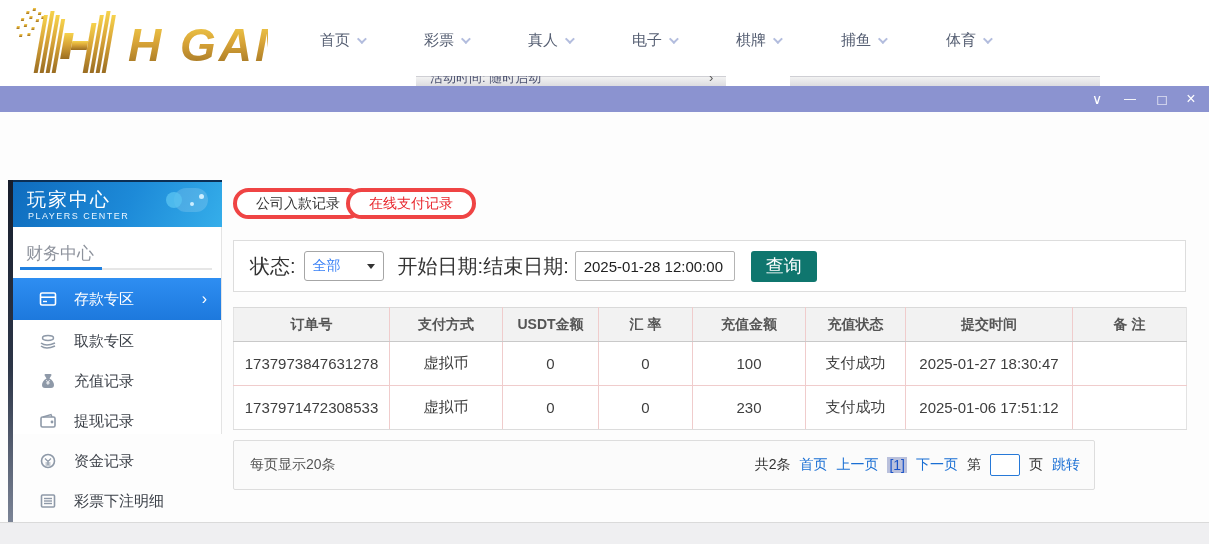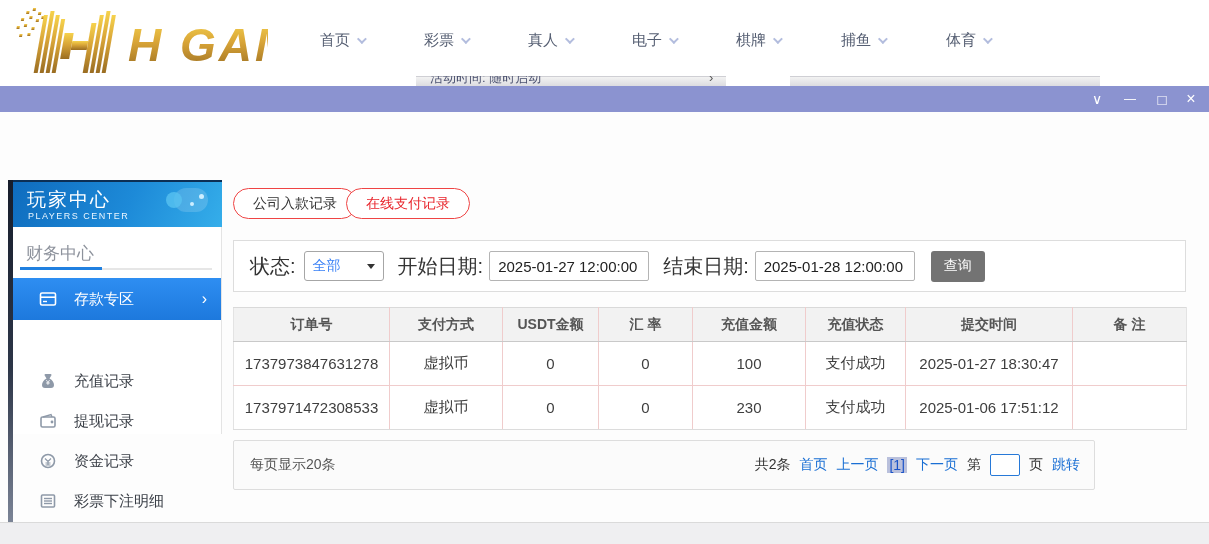--- a/index.html
+++ b/index.html
@@ -53,38 +53,38 @@
   .side-line-blue { left:12px; top:87px; width:82px; height:3px; background:#2080e0; }
 
   .side-item { left:5px; width:208px; height:40px; display:flex; align-items:center;
                font-size:15px; color:#3a3f47; cursor:pointer; }
   .side-item .ic { width:18px; height:18px; margin-left:26px; margin-right:17px; flex:0 0 auto; }
   .side-item.active { height:42px; color:#fff;
                background:linear-gradient(180deg,#2e8ef2,#1d79dd); }
   .side-item.active .arrow { margin-left:auto; margin-right:14px; color:#fff; font-size:16px; }
 
   
-  .tab-pill { top:188px; height:31px; border:1px solid #ef4444; border-radius:16px;
+  .tab-pill { top:188px; height:31px; border:4px solid #ef4444; border-radius:16px;
               background:#fff; display:flex; align-items:center; padding:0 19px;
               font-size:14px; color:#333; cursor:pointer; }
   .tab-pill.red { color:#e8262d; }
 
   .filter-box { left:233px; top:240px; width:953px; height:52px; background:#fff;
                 border:1px solid #ddd; display:flex; align-items:center; padding-left:16px; }
   .flabel { font-size:20px; color:#333; }
   .fake-select { width:80px; height:30px; border:1px solid #a6a6a6; border-radius:3px;
                  margin:0 14px 0 8px; display:flex; align-items:center; padding:0 8px;
                  font-size:14px; color:#3b82f6; cursor:pointer; }
   .fake-select .caret { margin-left:auto; width:0; height:0; border-left:4px solid transparent;
                  border-right:4px solid transparent; border-top:5px solid #333; }
   .date-input { width:160px; height:30px; border:1px solid #b4b4b4; border-radius:2px;
                 margin:0 14px 0 6px; padding:0 8px; font-size:15px; color:#222;
                 font-family:"Liberation Sans",sans-serif; }
-  .search-btn { width:54px; height:31px; background:#737373; color:#fff; border:none;
-                border-radius:3px; font-size:14px; cursor:pointer; margin-left:2px; }
+  .search-btn { width:66px; height:31px; background:#0f766e; color:#fff; border:none;
+                border-radius:3px; font-size:18px; cursor:pointer; margin-left:2px; }
 
   
   .records { left:233px; top:307px; width:953px; border-collapse:collapse; table-layout:fixed;
              background:#fff; }
   .records th { height:34px; background:#f2f2f2; font-size:14px; color:#555; font-weight:bold;
                 border-top:1px solid #d9d9d9; border-bottom:1px solid #c9c9c9;
                 border-left:1px solid #f0cccc; border-right:1px solid #f0cccc; }
   .records td { height:44px; font-size:15px; color:#3e3e3e; text-align:center;
                 border:1px solid #f0cccc; border-top:none; background:#fff; }
   .records th:first-child, .records td:first-child { border-left:1px solid #e3e3e3; }
@@ -218,20 +218,28 @@
   <div class="abs side-item active" style="top:98px">
     <svg class="ic" viewBox="0 0 18 18">
       <rect x="1.5" y="3" width="15" height="12" rx="1.5" fill="none" stroke="#fff" stroke-width="1.6"></rect>
       <line x1="1.5" y1="7.2" x2="16.5" y2="7.2" stroke="#fff" stroke-width="1.6"></line>
       <line x1="4" y1="11.5" x2="8" y2="11.5" stroke="#fff" stroke-width="1.4"></line>
     </svg>
     <span>存款专区</span>
     <span class="arrow">›</span>
   </div>
 
+  <div class="abs side-item" style="top:141px">
+    <svg class="ic" viewBox="0 0 18 18">
+      <ellipse cx="9" cy="6" rx="5.5" ry="2.4" fill="none" stroke="#8e99a8" stroke-width="1.5"></ellipse>
+      <path d="M2 11 q5 4 14 0" fill="none" stroke="#8e99a8" stroke-width="1.6"></path>
+      <path d="M2 14 q5 4 14 0" fill="none" stroke="#8e99a8" stroke-width="1.6"></path>
+    </svg>
+    <span>取款专区</span>
+  </div>
 
   <div class="abs side-item" style="top:181px">
     <svg class="ic" viewBox="0 0 18 18">
       <path d="M6 4 h6 l-1.5 2.5 c3 1.5 4.5 4 4.5 6.5 a3 3 0 0 1 -3 3 h-6 a3 3 0 0 1 -3 -3 c0-2.5 1.5-5 4.5-6.5 z" fill="#8e99a8"></path>
       <rect x="5.5" y="2" width="7" height="2" rx="1" fill="#8e99a8"></rect>
       <text x="9" y="13.4" font-size="7" text-anchor="middle" fill="#fff" font-family="Liberation Sans, sans-serif">¥</text>
     </svg>
     <span>充值记录</span>
   </div>
 
@@ -270,21 +278,20 @@
   <span>在线支付记录</span>
 </div>
 
 <div class="abs filter-box">
   <span class="flabel">状态:</span>
   <div class="fake-select">
     <span>全部</span>
     <span class="caret"></span>
   </div>
   <span class="flabel">开始日期:</span>
-  <input class="date-input" value="2025-01-27 12:00:00" style="">
   <span class="flabel">结束日期:</span>
   <input class="date-input" value="2025-01-28 12:00:00" style="">
   <button class="search-btn">查询</button>
 </div>
 
 <table class="abs records">
   <colgroup>
     <col style="width:156px">
       <col style="width:113px">
       <col style="width:96px">

